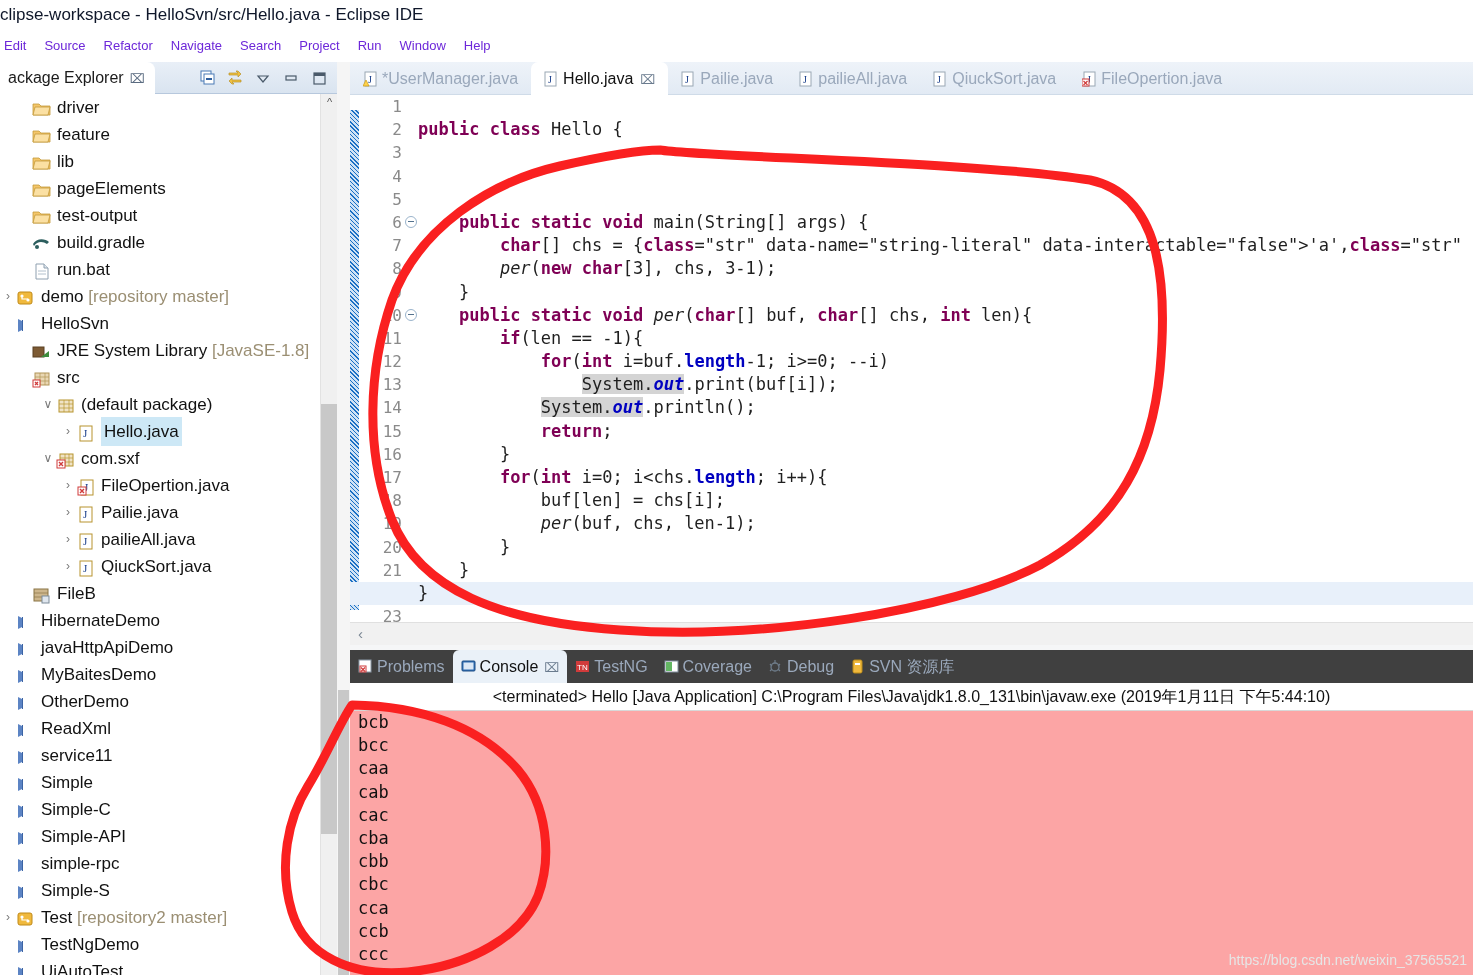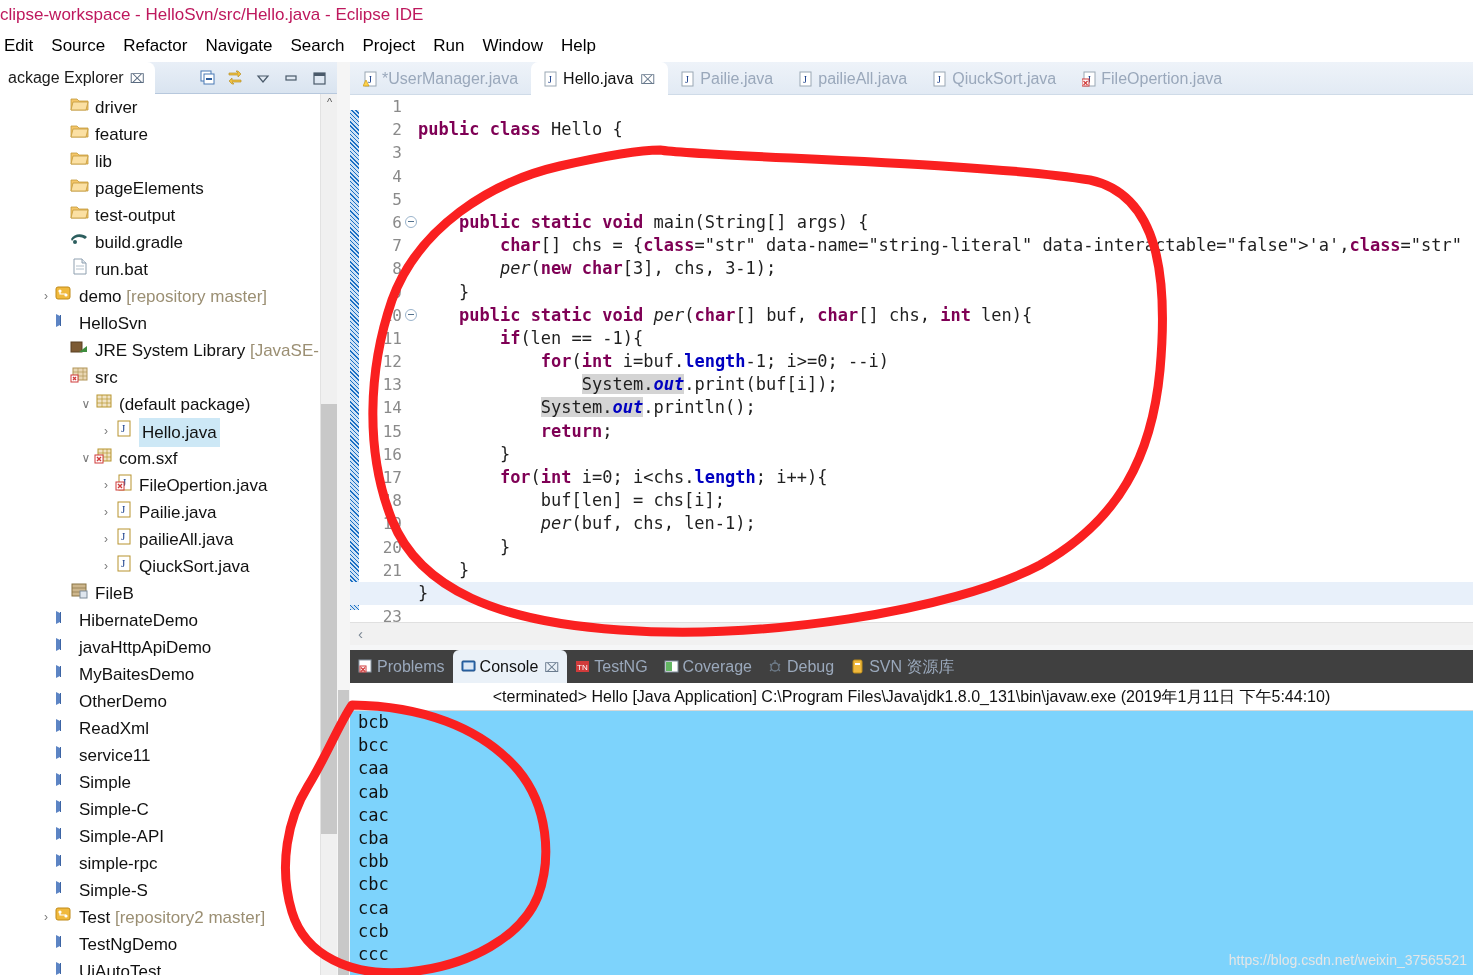--- a/index.html
+++ b/index.html
@@ -14,34 +14,34 @@
     position: relative;
     width: 1473px; height: 975px;
     overflow: hidden;
     background: #f5f6f7;
   }
 
   
   .titlebar {
     position: absolute; left: 0; top: 0; width: 1473px; height: 30px;
     background: #ffffff;
-    font-size: 17px; color: #be185d;
+    font-size: 17px; color: #0f172a;
     line-height: 30px;
     padding-left: 0px;
     white-space: nowrap;
   }
   
   .menubar {
     position: absolute; left: 0; top: 30px; width: 1473px; height: 32px;
     background: #ffffff;
     white-space: nowrap;
   }
   .menu-item {
     display: inline-block;
-    font-size: 17px; color: #000000;
+    font-size: 13px; color: #6d28d9;
     line-height: 32px;
     padding: 0 9px;
     cursor: default;
   }
   .menu-item:first-child { padding-left: 4px; }
 
   
   .left-panel {
     position: absolute; left: 0; top: 62px; width: 350px; height: 913px;
     background: #ffffff;
@@ -72,23 +72,22 @@
 
   .tree {
     position: absolute; left: 0; top: 32px; width: 332px; height: 881px;
     overflow: hidden;
     background: #ffffff;
   }
   .trow {
     height: 27px; line-height: 27px;
     font-size: 17px; color: #111111;
     white-space: nowrap;
-    display: flex; align-items: flex-start;
+    display: flex; align-items: center;
     padding-left: 0px;
-    margin-left: 38px;
   }
   .trow .arrow {
     width: 16px; flex: 0 0 16px; text-align: center;
     color: #7a7a7a; font-size: 12px;
   }
   .trow .ico {
     width: 20px; flex: 0 0 20px; height: 18px;
     margin-right: 5px; position: relative;
   }
   .trow .lbl { }
@@ -220,21 +219,21 @@
 
   .cons-status {
     position: absolute; left: 0; top: 33px; width: 1123px; height: 28px;
     font-size: 16px; color: #111111; line-height: 28px;
     white-space: nowrap;
     border-bottom: 1px solid #d8d8d8;
     text-align: center;
   }
   .cons-body {
     position: absolute; left: 0; top: 61px; width: 1123px; height: 264px;
-    background: #7dd3fc;
+    background: #fca5a5;
     overflow: hidden;
   }
   .cons-line {
     height: 23.2px; line-height: 23.2px;
     font-family: "DejaVu Sans Mono", monospace;
     font-size: 17px; color: #111111;
     padding-left: 8px;
   }
 
   

